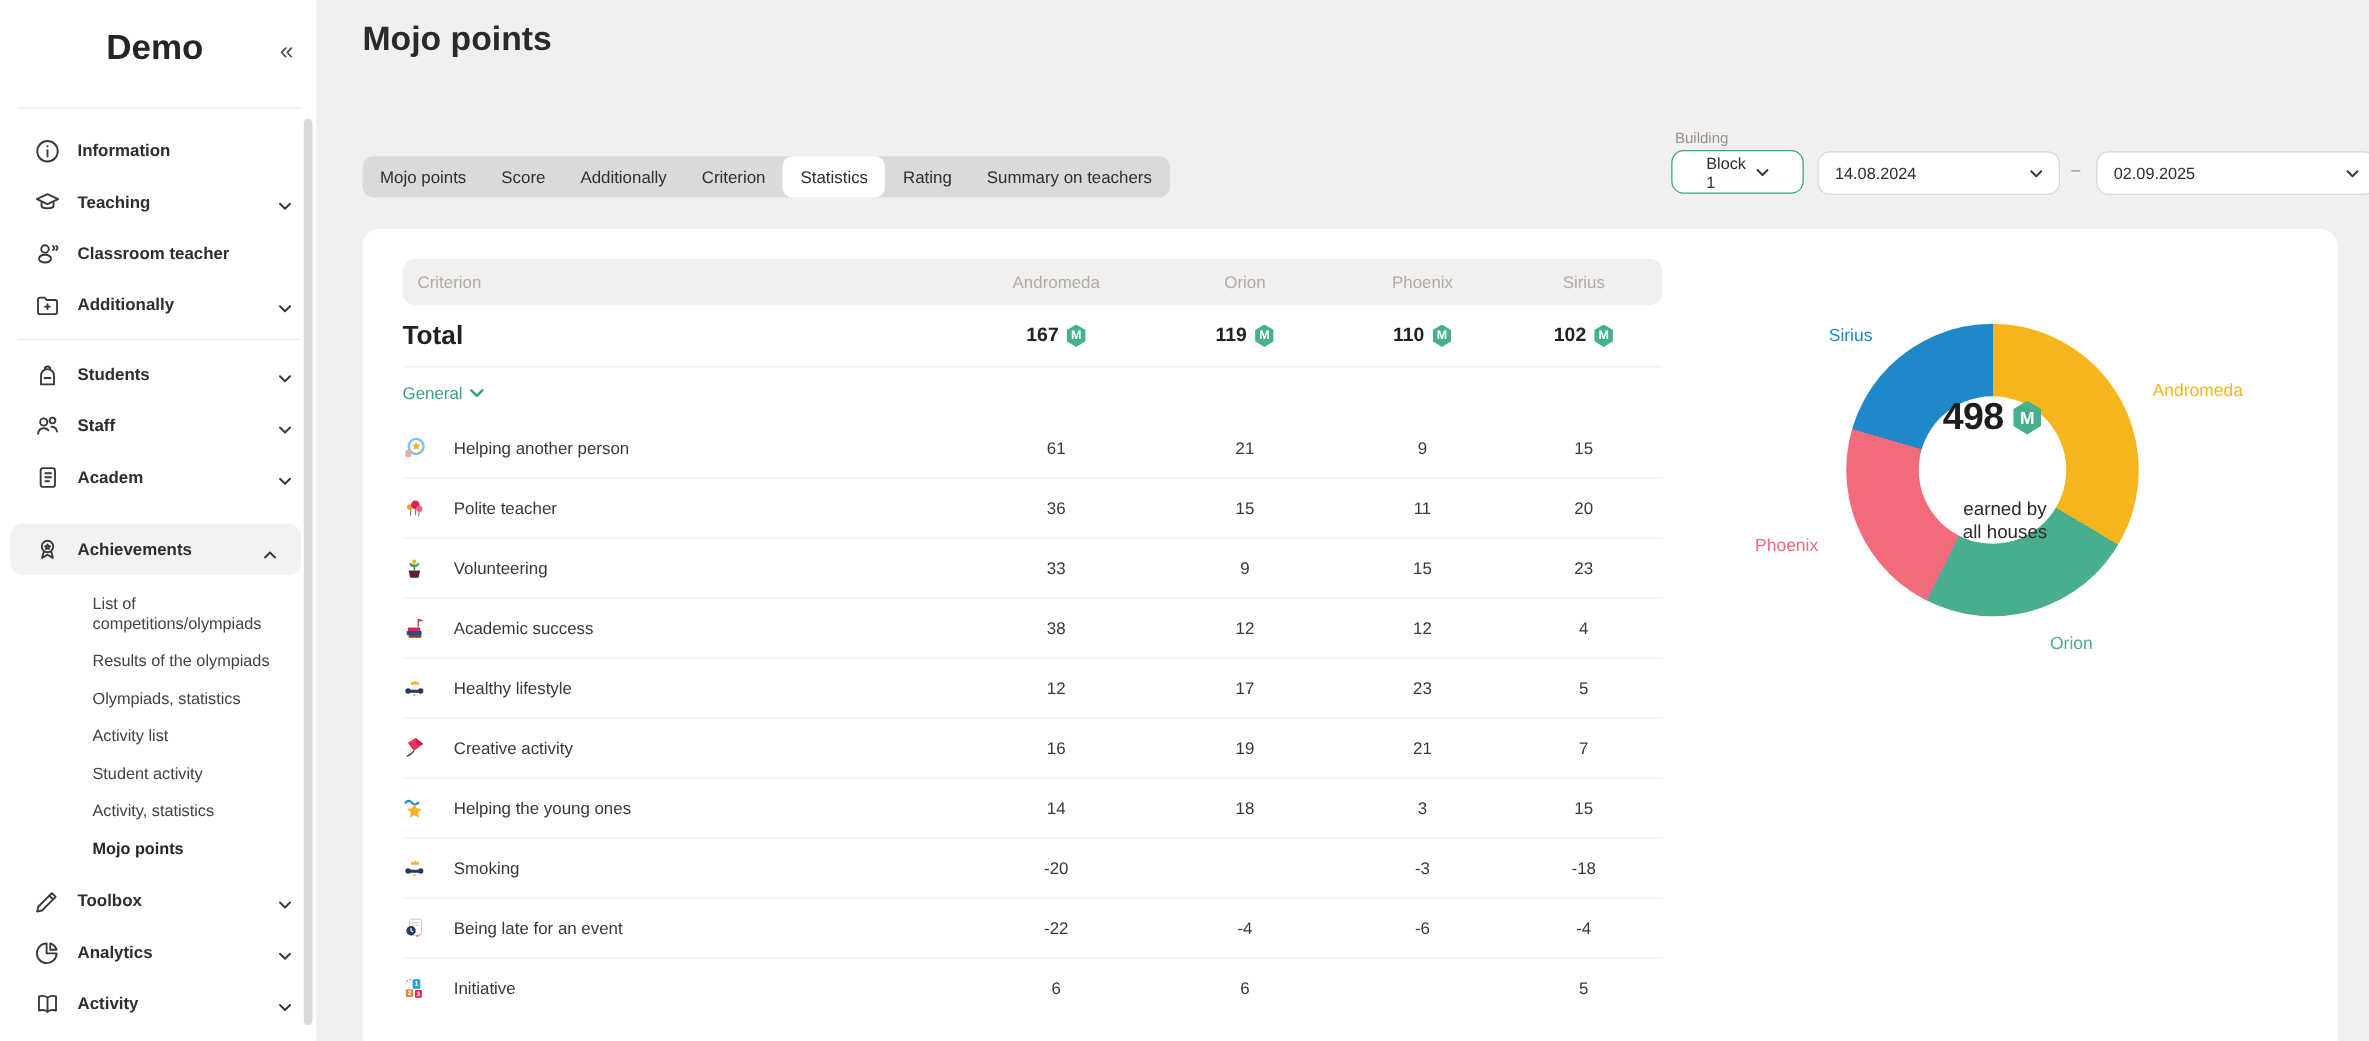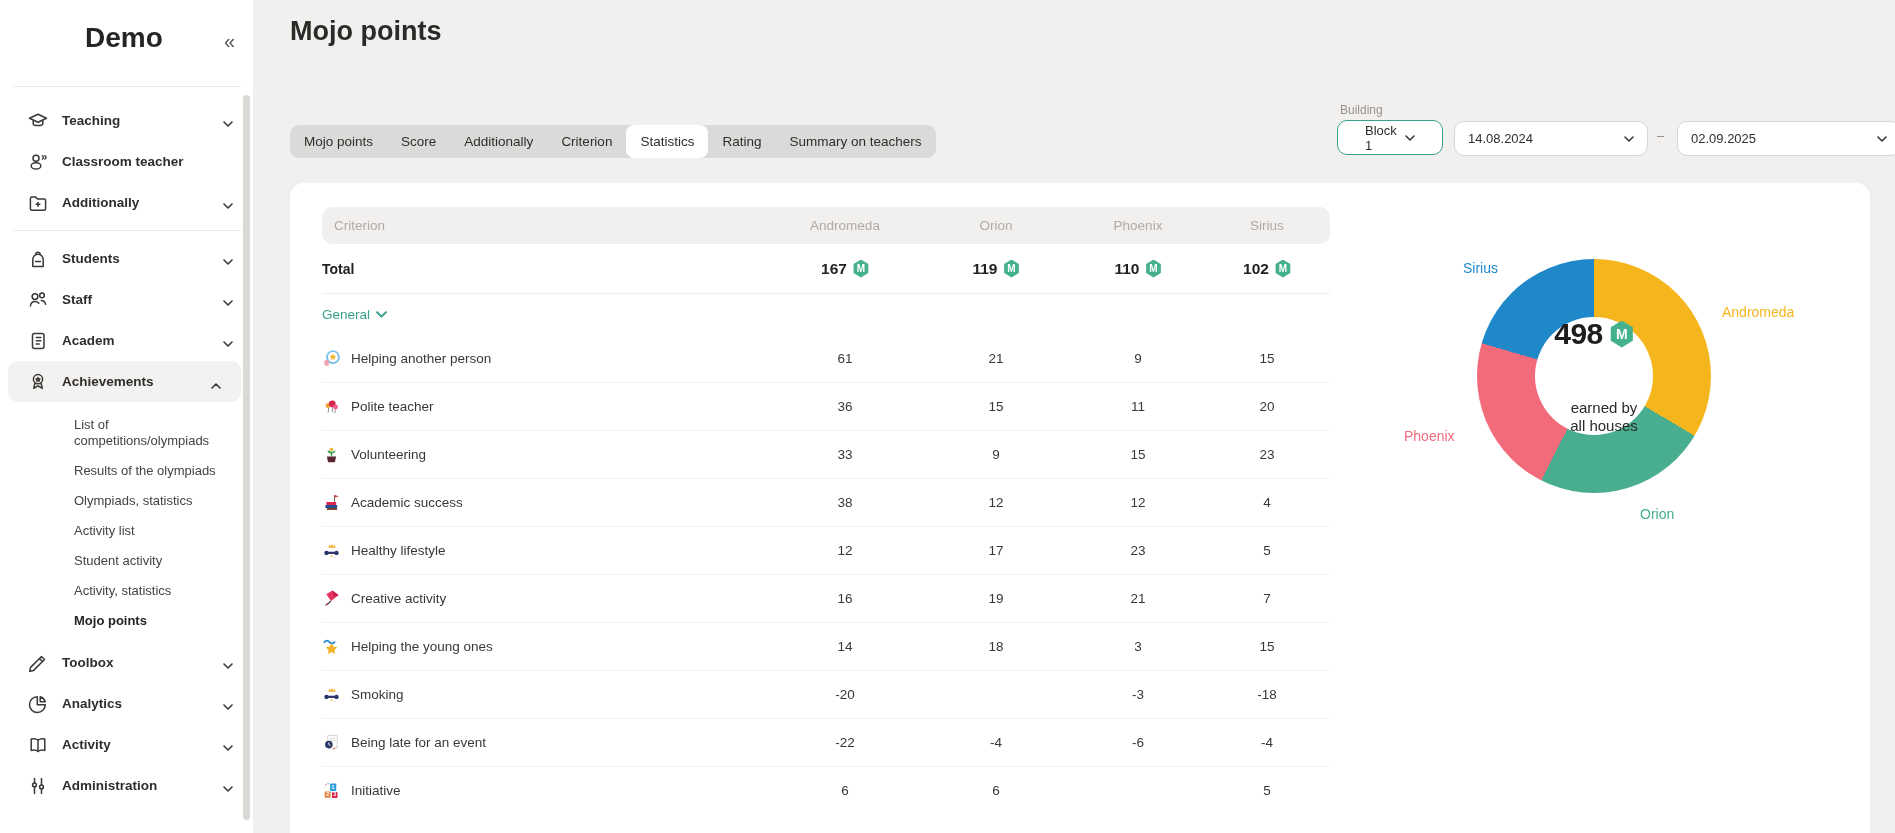--- a/index.html
+++ b/index.html
@@ -11,21 +11,21 @@
   .brand-row { position:relative; height:86px; }
   .brand { position:absolute; left:85px; top:22px; font-size:28px; font-weight:700; color:#262523; }
   .collapse { position:absolute; right:18px; top:30px; background:none; border:none; font-size:20px; color:#55534f; cursor:pointer; font-family:inherit; }
   .sb-divider { height:1px; background:#eceae7; margin:0 0 0 14px; width:227px; }
   .nav { padding-top:13px; }
   .nav-item { position:relative; display:flex; align-items:center; height:41px; padding-left:27px; gap:13px;
               font-weight:700; font-size:13.5px; color:#2f2e2c; cursor:pointer; }
   .nav-item .nicon { width:22px; height:22px; display:inline-flex; }
   .nav-item .chev { position:absolute; right:20px; top:16px; }
   .chev.up svg { transform:rotate(180deg); }
-  .nav-item.active { background:#f4f2f0; border-radius:10px; margin:0 12px 0 8px; padding-left:19px; }
+  .nav-item.active { background:#f4f2f0; border-radius:10px; margin:17px 12px 0 8px; padding-left:19px; }
   .nav-sec-divider { height:1px; background:#eceae7; margin:7px 0 7px 14px; width:227px; }
   .subitems { padding:8px 0 6px 62px;margin-left:12px; }
   .subitem { font-size:13px; color:#454340; line-height:16px; padding:7px 0; width:160px; cursor:pointer; }
   .subitem.active { font-weight:700; color:#262523; }
   .sb-scrollbar { position:absolute; right:3px; top:95px; width:7px; height:725px; background:#dbd9d6; border-radius:4px; }
 
   
   .main { position:absolute; left:253px; top:0; width:1642px; height:833px; }
   .page-title { position:absolute; left:37px; top:16px; font-size:27px; font-weight:700; color:#2b2a28; }
 
@@ -44,29 +44,29 @@
   .dash { position:absolute; left:1404px; top:128px; color:#8b8885; font-size:13px; }
 
   
   .card { position:absolute; left:37px; top:183px; width:1580px; height:700px; background:#fff; border-radius:14px; }
   .table-wrap { position:absolute; left:32px; top:24px; width:1008px; }
   .tgrid { display:grid; grid-template-columns:448px 150px 152px 132px 126px; align-items:center; }
   .thead { height:37px; background:#f2f0ef; border-radius:10px; color:#aeaba8; font-size:13.5px; }
   .thead .c0 { padding-left:12px; }
   .num { text-align:center; }
   .total-row { height:50px; border-bottom:1px solid #efedeb; }
-  .total-label { font-weight:700; font-size:14px; color:#232220; }
+  .total-label { font-weight:700; font-size:21px; color:#232220; }
   .total-val { display:flex; justify-content:center; align-items:center; gap:6px; font-weight:700; font-size:15.5px; color:#232220; }
   .m-badge { width:16px; height:18px; background:#45b08c; color:#fff; font-size:10px; font-weight:700;
              display:inline-flex; align-items:center; justify-content:center;
              clip-path:polygon(50% 0,96% 25%,96% 75%,50% 100%,4% 75%,4% 25%); }
   .group-row { height:40px; display:flex; align-items:center; gap:6px; color:#38a08c; font-size:13.5px; cursor:pointer; }
   .row { height:48px; border-top:1px solid #f2f0ee; font-size:13.5px; color:#3a3835; }
   .row:first-of-type { border-top:none; }
-  .row .crit { display:flex; align-items:center; gap:10px; }
+  .row .crit { display:flex; align-items:center; gap:22px; }
   .ricon { width:19px; height:19px; display:inline-flex; flex:0 0 auto; }
 
   
   .chart { position:absolute; left:1100px; top:55px; width:470px; height:480px; }
   .donut { position:absolute; left:87px; top:21px; width:234px; height:234px; border-radius:50%; }
   .hole { position:absolute; left:50%; top:50%; width:118px; height:118px; margin:-59px 0 0 -59px; background:#fff; border-radius:50%;
           display:flex; flex-direction:column; align-items:center; justify-content:space-between; }
   .hole-top { display:flex; align-items:center; gap:7px; }
   .total-big { font-size:30px; font-weight:700; color:#1e1d1b; letter-spacing:-0.5px; }
   .m-badge.big { width:24px; height:27px; font-size:14px; }
@@ -83,20 +83,30 @@
 <aside class="sidebar">
   <div class="brand-row">
     <div class="brand">Demo</div>
     <button class="collapse">«</button>
   </div>
   <div class="sb-divider"></div>
   <nav class="nav" id="nav">
       <div class="nav-item">
         <span class="nicon">
           <svg width="22" height="22" viewBox="0 0 22 22" stroke="#3b3937" stroke-width="1.5" fill="none" stroke-linecap="round" stroke-linejoin="round">
+            <circle cx="11" cy="11" r="8.2"></circle>
+            <line x1="11" y1="10.2" x2="11" y2="15"></line>
+            <line x1="11" y1="7" x2="11" y2="7.1"></line>
+          </svg>
+        </span>
+        <span class="nlabel">Information</span>
+      </div>
+      <div class="nav-item">
+        <span class="nicon">
+          <svg width="22" height="22" viewBox="0 0 22 22" stroke="#3b3937" stroke-width="1.5" fill="none" stroke-linecap="round" stroke-linejoin="round">
             <path d="M2.5 8.3L11 4.3l8.5 4-8.5 4z"></path>
             <path d="M6.2 10.8v2.9c0 1 2.2 1.9 4.8 1.9s4.8-.9 4.8-1.9v-2.9"></path>
           </svg>
         </span>
         <span class="nlabel">Teaching</span>
         <span class="chev down"><svg width="10" height="7" viewBox="0 0 10 7">
             <path d="M1 1l4 4 4-4" stroke="#3b3937" stroke-width="1.6" fill="none" stroke-linecap="round" stroke-linejoin="round"></path>
           </svg></span>
       </div>
       <div class="nav-item">

